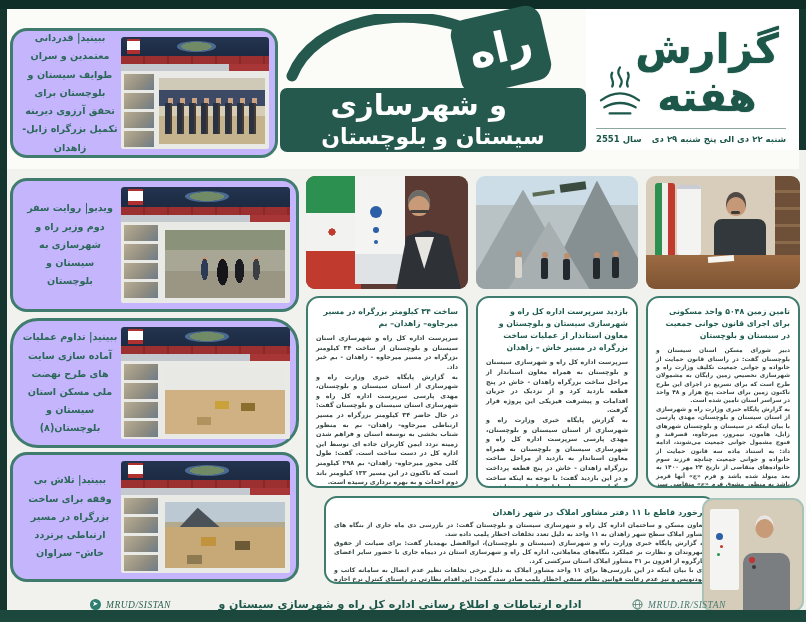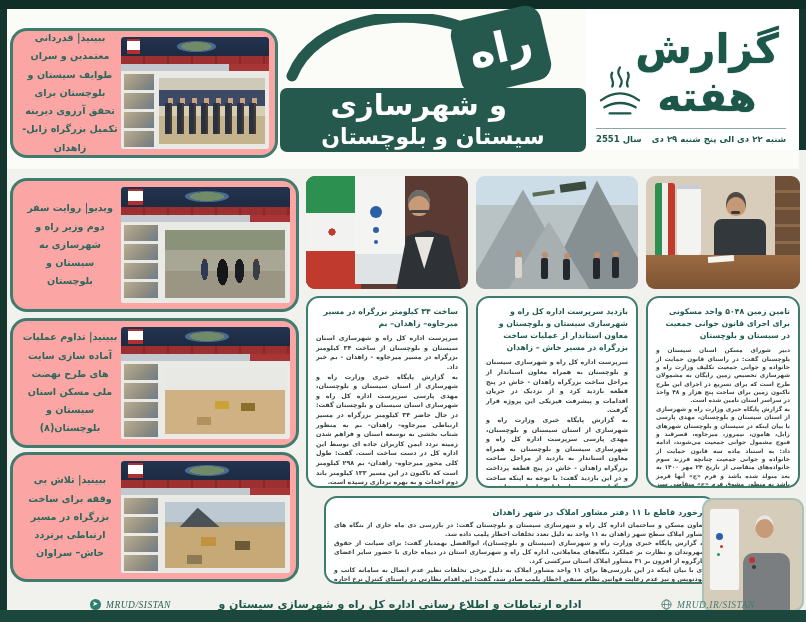--- a/index.html
+++ b/index.html
@@ -24,27 +24,27 @@
   
   .title-box{position:absolute;left:280px;top:88px;width:306px;height:64px;background:#26594e;border-radius:7px;}
   .title-line1{position:absolute;right:79px;top:0px;direction:rtl;color:#fff;font-weight:bold;font-size:29px;}
   .title-line2{position:absolute;left:0;right:0;bottom:3px;text-align:center;direction:rtl;color:#fff;
       font-weight:bold;font-size:22px;}
   .title-rah{position:absolute;left:455px;top:12px;width:92px;height:76px;background:#26594e;border-radius:16px;
       transform:rotate(-13deg);color:#fff;font-weight:bold;font-size:42px;text-align:center;line-height:72px;direction:rtl;}
   .title-swash{position:absolute;left:282px;top:14px;width:190px;height:80px;}
 
   
-  .lbox{position:absolute;background:#fca5a5;border:3px solid #3f7c6d;border-radius:17px;
+  .lbox{position:absolute;background:#c4b5fd;border:3px solid #3f7c6d;border-radius:17px;
         display:flex;align-items:stretch;padding:6px;box-sizing:border-box;}
   .lbox .cap{width:96px;flex:0 0 96px;align-self:center;direction:rtl;text-align:center;
         font-size:9.6px;font-weight:bold;color:#2c685a;line-height:1.9;padding:0 3px;}
   .featured{left:10px;top:28px;width:268px;height:130px;}
   .item1{left:10px;top:178px;width:289px;height:134px;}
-  .item2{left:10px;top:318px;width:289px;height:130px;}
+  .item2{left:10px;top:318px;width:289px;height:130px;border-radius:28px;}
   .item3{left:10px;top:452px;width:289px;height:130px;}
 
   
   .site{position:relative;flex:1;background:#f4f4f2;overflow:hidden;border-radius:3px;}
   .s-head{position:absolute;left:0;top:0;right:0;height:17%;background:linear-gradient(180deg,#24344f,#1c2a42);}
   .s-map{position:absolute;left:38%;top:22%;width:26%;height:56%;border-radius:50%;
          background:radial-gradient(ellipse,#7f9b6b 0 55%,#53759c 56%);opacity:.85;}
   .s-logo{position:absolute;left:4%;top:10%;width:9%;height:80%;background:#fff;
          box-shadow:inset 0 -4px 0 #b03030, inset 0 2px 0 #b03030;}
   .s-nav{position:absolute;left:0;top:17%;right:0;height:7%;
@@ -145,21 +145,21 @@
   .boxC .btext{font-size:5.9px;line-height:1.42;}
   .boxD .headline{font-size:8.2px;margin-bottom:2px;}
   .boxD .btext{font-size:6.2px;line-height:1.45;}
 
   
   .footer-center{position:absolute;left:210px;top:598px;width:380px;text-align:center;direction:rtl;
       font-size:11px;font-weight:bold;color:#1d574a;}
   .handle{position:absolute;top:599px;display:flex;align-items:center;gap:5px;
       font-family:"Liberation Serif",serif;font-style:italic;font-size:9.5px;color:#2d6054;letter-spacing:.5px;}
   .handle-left{left:90px;}
-  .handle-right{left:661px;color:#4a7a70;}
+  .handle-right{left:632px;color:#4a7a70;}
   .tg-circle{width:11px;height:11px;border-radius:50%;background:#2e7d6e;color:#fff;font-size:7px;
       line-height:11px;text-align:center;font-style:normal;}
 </style>
 </head>
 <body>
 
 <div class="page">
 
   <div class="strip-top"></div>
   <div class="strip-left"></div>

